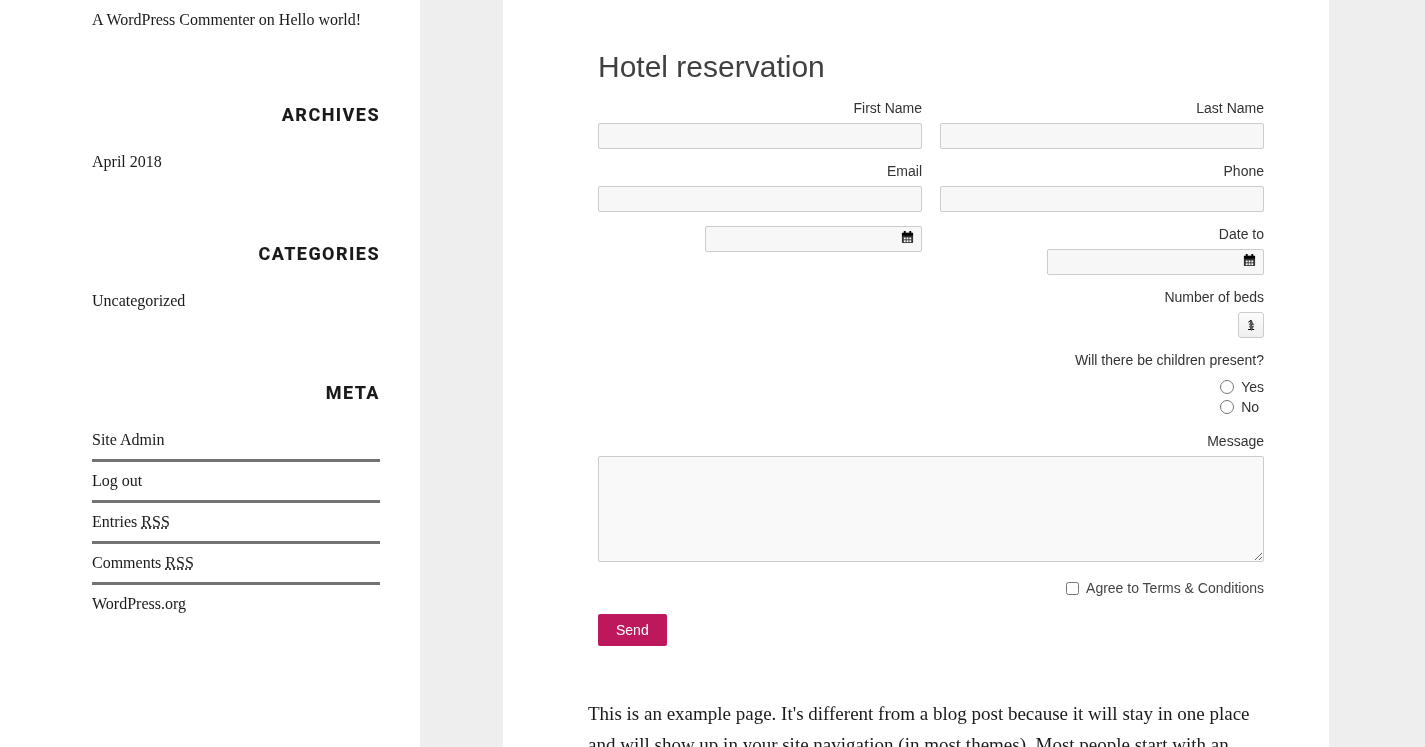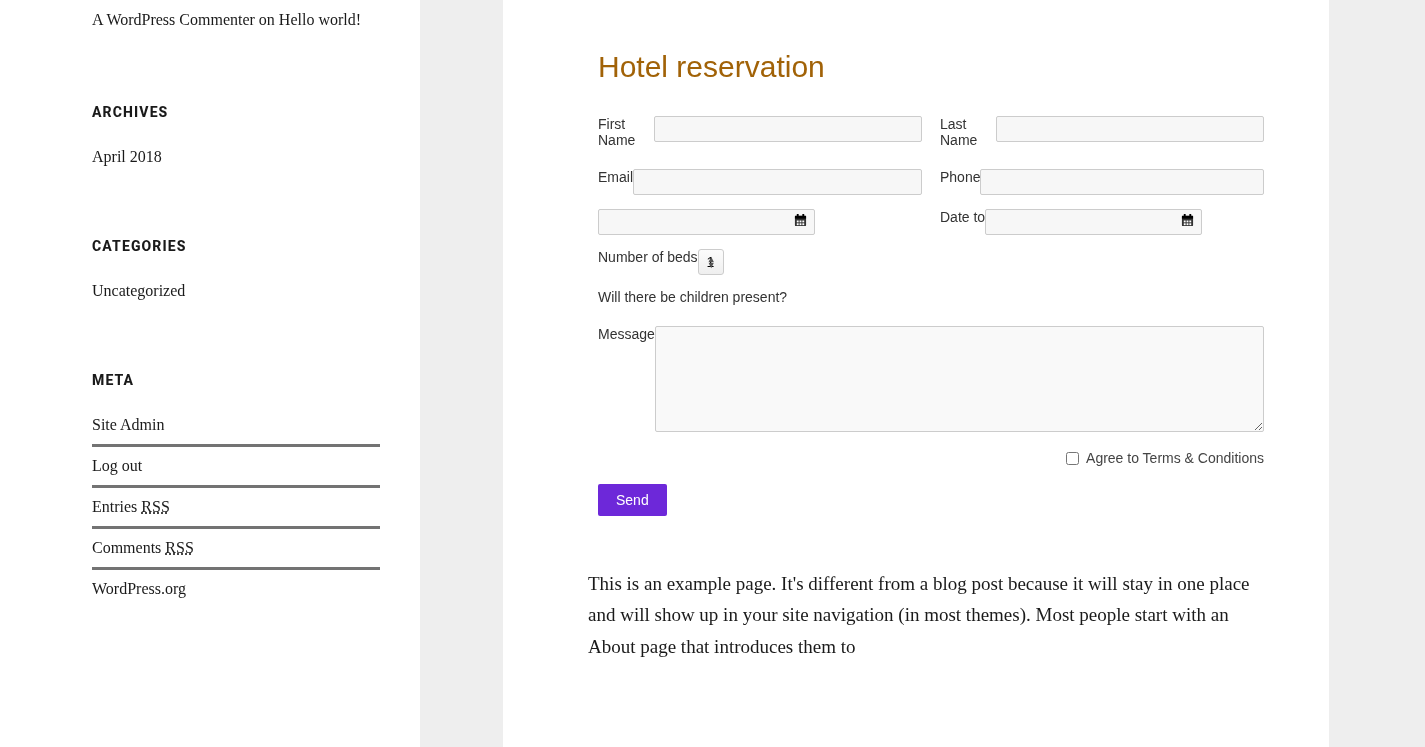--- a/index.html
+++ b/index.html
@@ -42,26 +42,27 @@
     padding-top: 8px;
     padding-bottom: 10px;
   }
   .recent-comment a { color: #1a1a1a; text-decoration: none; }
   .recent-comment .on { color: #1a1a1a; }
   .widget {
     margin-top: 62px;
   }
   .widget-title {
     font-family: -apple-system, BlinkMacSystemFont, "Segoe UI", Roboto, Arial, sans-serif;
-    font-size: 14px;
+    font-size: 18px;
     font-weight: 800;
     letter-spacing: 0.08em;
     color: #1a1a1a;
     text-transform: uppercase;
     margin-bottom: 28px;
+    text-align: right;
   }
   .widget-list { list-style: none; }
   .widget-list li {
     padding: 10px 0;
     font-size: 16px;
   }
   .widget-list.bordered li {
     border-bottom: 3px solid #737373;
   }
   .widget-list.bordered li:last-child { border-bottom: none; }
@@ -71,25 +72,25 @@
   
   .form-wrap {
     font-family: "Helvetica Neue", Helvetica, Arial, sans-serif;
     color: #333;
     padding: 10px;
     margin-top: 40px;
   }
   .form-title {
     font-size: 30px;
     font-weight: 400;
-    color: #a16207;
-    margin-bottom: 32px;
+    color: #404040;
+    margin-bottom: 16px;
   }
   .row { display: flex; gap: 18px; margin-bottom: 14px; }
-  .col { flex: 1; display: flex; flex-direction: row; }
+  .col { flex: 1; display: flex; flex-direction: column; align-items: flex-end; }
   .fld-label {
     font-size: 14px;
     color: #333;
     margin-bottom: 7px;
   }
   .text-input {
     width: 100%;
     height: 26px;
     border: 1px solid #ccc;
     background: #f7f7f7;
@@ -145,21 +146,21 @@
     border-radius: 2px;
     resize: both;
     font-size: 14px;
     padding: 4px 6px;
   }
   .terms-row {
     display: flex; align-items: center; gap: 7px;
     font-size: 14px; color: #444; margin: 18px 0; justify-content: flex-end;
   }
   .send-btn {
-    background: #6d28d9;
+    background: #be185d;
     color: #fff;
     border: none;
     padding: 8px 18px;
     font-size: 14px;
     border-radius: 2px;
     cursor: pointer;
   }
 
   .body-text {
     font-size: 19px;
@@ -297,20 +298,30 @@
               <option>1</option>
             </select>
             <span class="select-caret">▲<br>▼</span>
           </div>
         </div>
       </div>
 
       <div class="row">
         <div class="col">
           <label class="fld-label">Will there be children present?</label>
+          <div class="radio-group">
+            <label class="radio-row">
+              <input type="radio" name="children" style="">
+              <span>Yes</span>
+            </label>
+            <label class="radio-row">
+              <input type="radio" name="children" style="">
+              <span>No</span>
+            </label>
+          </div>
         </div>
       </div>
 
       <div class="row">
         <div class="col">
           <label class="fld-label">Message</label>
           <textarea class="msg-area" style=""></textarea>
         </div>
       </div>
 

